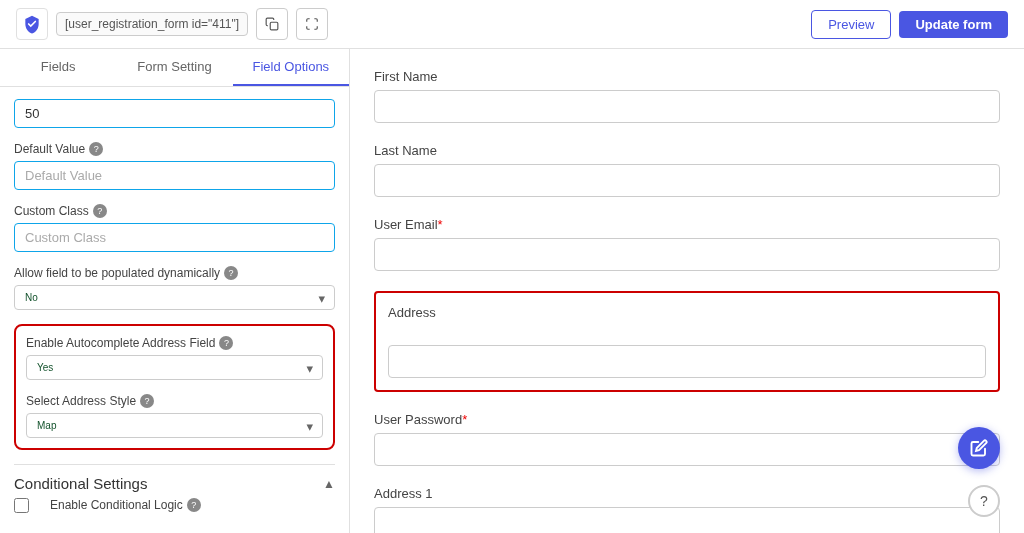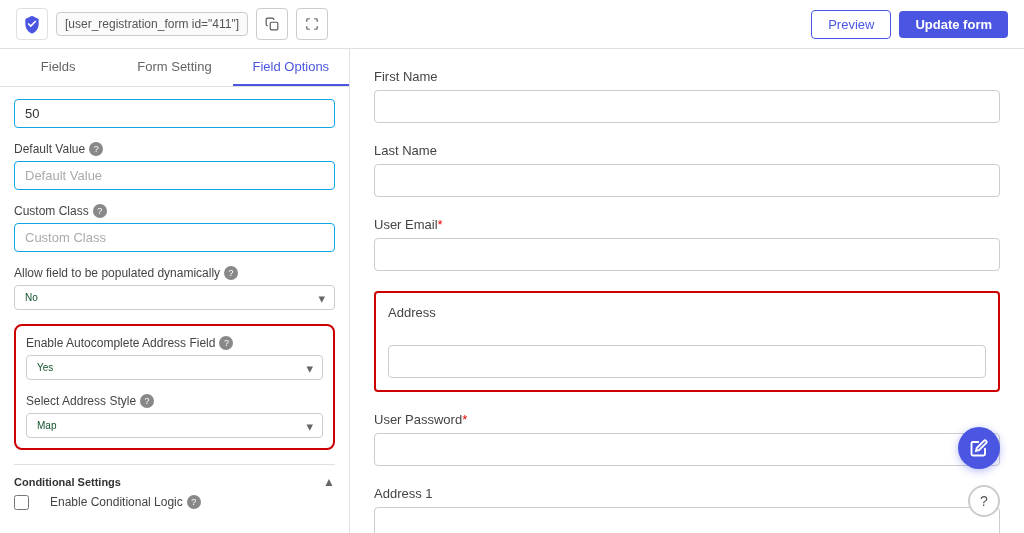--- a/index.html
+++ b/index.html
@@ -37,21 +37,21 @@
     .field-input::placeholder { color: #aaa; }
 
     .field-select { width: 100%; padding: 6px 10px; border: 1px solid #ccc; border-radius: 4px; font-size: 10px; color: #14532d; background: #fff; appearance: none; cursor: pointer; outline: none; }
     .select-wrapper { position: relative; }
     .select-wrapper::after { content: '▾'; position: absolute; right: 10px; top: 50%; transform: translateY(-50%); pointer-events: none; color: #666; }
 
     .highlighted-section { border: 2px solid #cc0000; border-radius: 8px; padding: 10px; margin-bottom: 14px; }
     .highlighted-section .field-row:last-child { margin-bottom: 0; }
 
     .section-header { display: flex; align-items: center; justify-content: space-between; padding: 10px 0 6px; border-top: 1px solid #e0e0e0; margin-top: 4px; }
-    .section-title { font-size: 11px; font-weight: 700; color: #333; }
+    .section-title { font-size: 15px; font-weight: 400; color: #333; }
     .section-toggle { color: #666; font-size: 12px; cursor: pointer; }
 
     .checkbox-row { display: flex; align-items: flex-start; gap: 21px; }
     .checkbox-input { width: 15px; height: 15px; cursor: pointer; }
 
     
     .right-panel { flex: 1; overflow-y: auto; padding: 20px 24px; background: #fff; position: relative; }
 
     .form-field-group { margin-bottom: 20px; }
     .form-field-label { font-size: 13px; color: #444; margin-bottom: 6px; }

